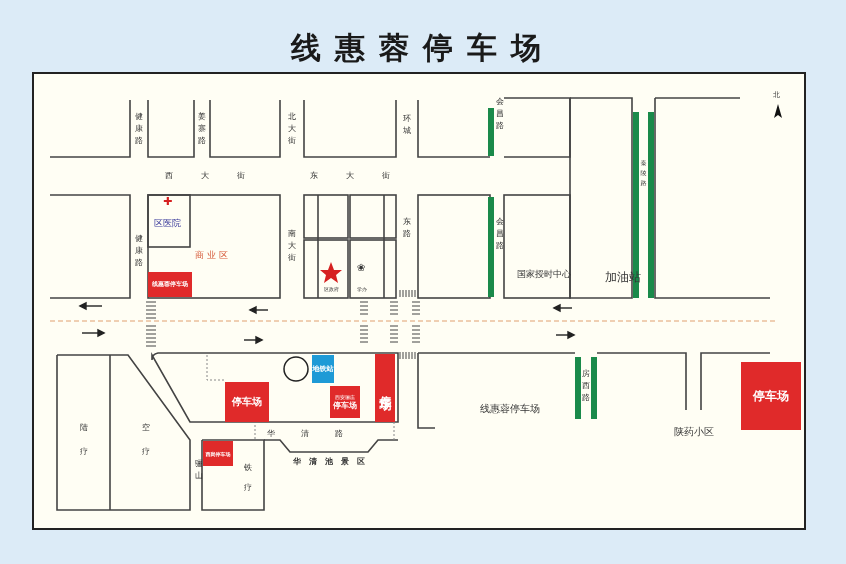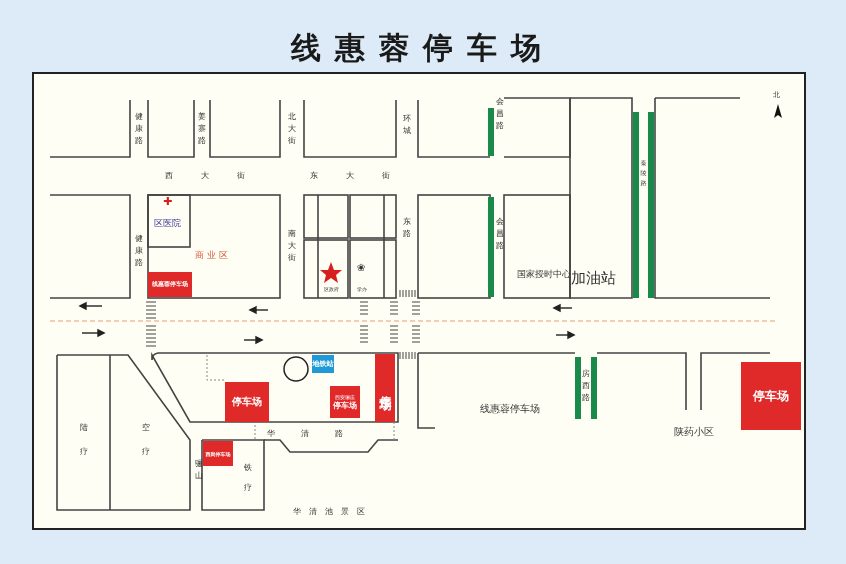--- a/index.html
+++ b/index.html
@@ -233,43 +233,43 @@
 <div class="lbl" style="left:310px;top:172px;letter-spacing:28px;font-family:Liberation Serif, serif;">东大街</div>
 <div class="lbl" style="left:267px;top:430px;letter-spacing:26px;">华清路</div>
 
 <div class="lbl" style="left:163px;top:196px;color:#d62020;font-size:11px;font-weight:bold;">✚</div>
 <div class="lbl" style="left:154px;top:219px;color:#3a3a9a;font-size:9px;">区医院</div>
 <div class="lbl" style="left:195px;top:251px;color:#d65a3a;font-size:9px;letter-spacing:3px;">商业区</div>
 <div class="lbl" style="left:324px;top:287px;font-size:5px;">区政府</div>
 <div class="lbl" style="left:357px;top:263px;font-size:10px;font-weight:bold;">❀</div>
 <div class="lbl" style="left:357px;top:287px;font-size:5px;">学办</div>
 <div class="lbl" style="left:517px;top:270px;font-size:9px;">国家授时中心</div>
-<div class="lbl" style="left:571px;top:271px;font-size:15px;">加油站</div>
+<div class="lbl" style="left:605px;top:271px;font-size:12px;">加油站</div>
 <div class="lbl" style="left:480px;top:404px;font-size:10px;">线惠蓉停车场</div>
 <div class="lbl" style="left:674px;top:427px;font-size:10px;">陕药小区</div>
 <div class="vlbl" style="left:79px;top:418px;line-height:20px;">
     <span>
       <span style="display: block; margin-bottom: 4px;">陆</span>
       <span style="display: block; margin-bottom: 4px;">疗</span>
     </span>
   </div>
 <div class="vlbl" style="left:141px;top:418px;line-height:20px;">
     <span>
       <span style="display: block; margin-bottom: 4px;">空</span>
       <span style="display: block; margin-bottom: 4px;">疗</span>
     </span>
   </div>
 <div class="vlbl" style="left:243px;top:460px;line-height:16px;">
     <span>
       <span style="display: block; margin-bottom: 4px;">铁</span>
       <span style="display: block; margin-bottom: 4px;">疗</span>
     </span>
   </div>
-<div class="lbl" style="left:293px;top:508px;letter-spacing:8px;">华清池景区</div>
-<div class="blue" style="left:312px;top:355px;width:22px;height:18px;">地铁站</div>
+<div class="lbl" style="left:293px;top:458px;letter-spacing:8px;font-weight:bold;">华清池景区</div>
+<div class="blue" style="left:312px;top:355px;width:22px;height:28px;">地铁站</div>
 <div class="lbl" style="left:773px;top:92px;font-size:7px;">北</div>
 
 <div class="red" style="left:148px;top:272px;width:44px;height:25px;font-size:6px;">线惠蓉停车场</div>
 <div class="red" style="left:225px;top:382px;width:44px;height:40px;font-size:10px;">停车场</div>
 <div class="red" style="left:330px;top:386px;width:30px;height:32px;flex-direction:column;">
   <span style="font-size:5px;font-weight:normal;">西安骊庄</span>
   <span style="font-size:8px;">停车场</span>
 </div>
 <div class="red" style="left:375px;top:354px;width:20px;height:68px;font-size:12px;writing-mode:vertical-rl;letter-spacing:2px;">
     <span>停车场</span>

